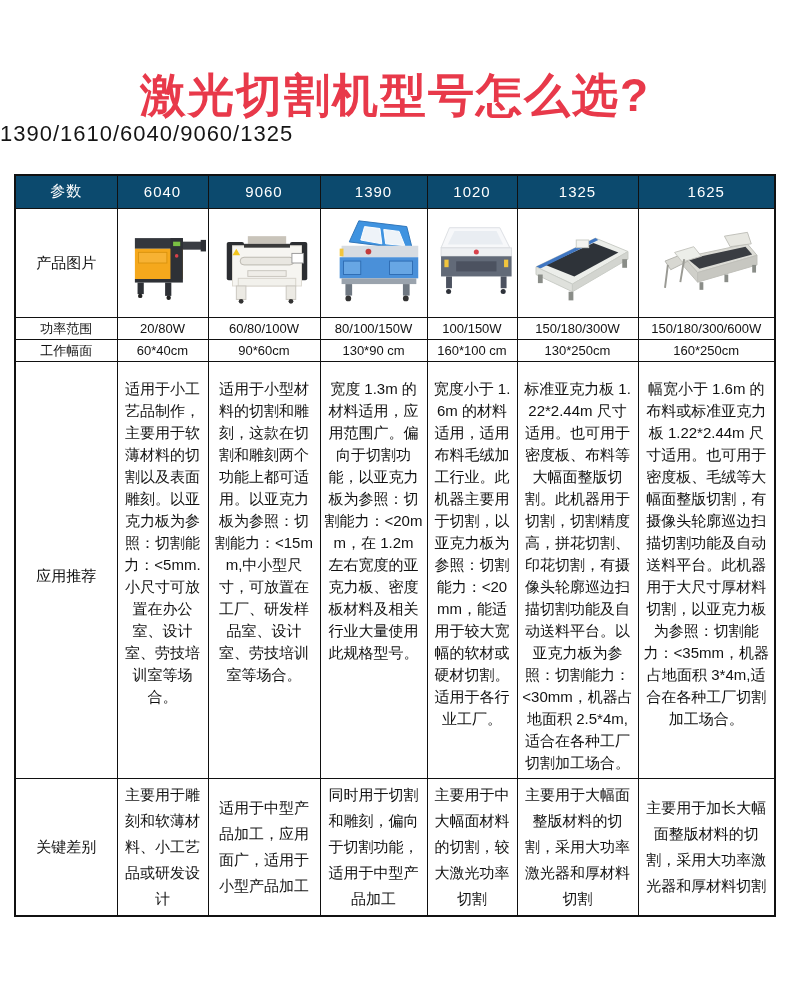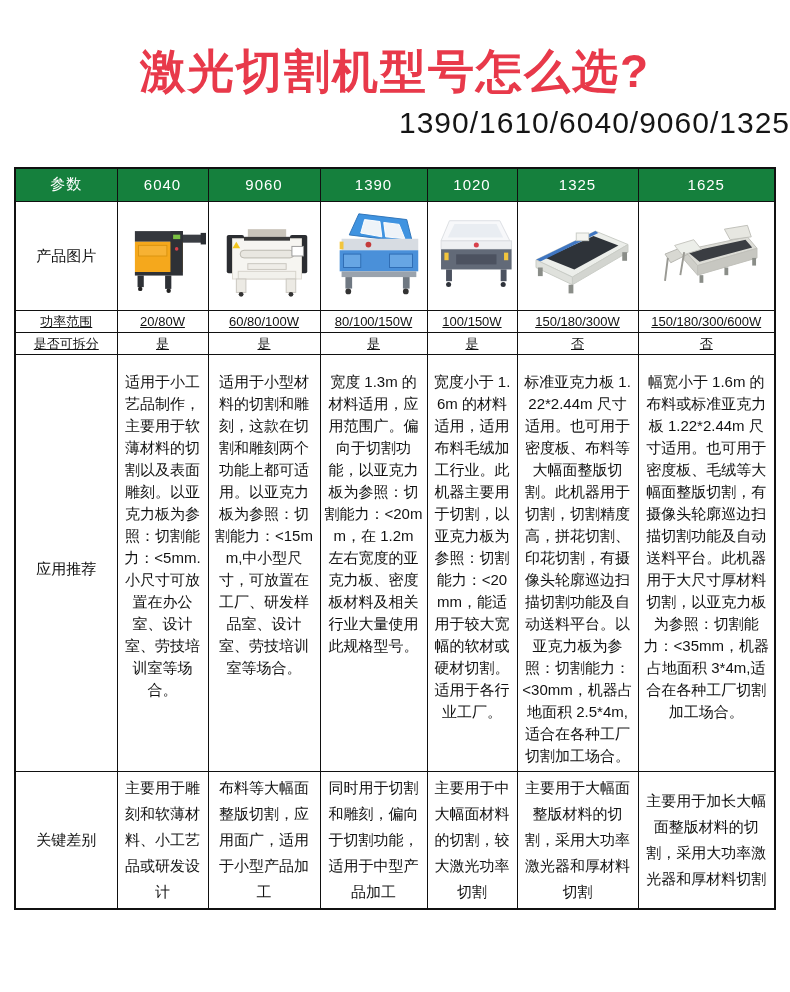--- a/index.html
+++ b/index.html
@@ -3,44 +3,44 @@
 <meta charset="utf-8">
 <style>
   html,body{margin:0;padding:0;}
   body{
     width:790px;height:992px;background:#ffffff;
     font-family:"Liberation Sans","DejaVu Sans",sans-serif;
     color:#111;
   }
   .title{
     text-align:center;color:#e8394a;font-size:46px;font-weight:800;
-    margin-top:46px;letter-spacing:2px;line-height:1.1;
+    margin-top:70px;letter-spacing:2px;line-height:1.1;
   }
   .subtitle{
-    text-align:right;color:#151515;font-size:30px;font-weight:400;
-    margin-top:9px;letter-spacing:1px;
+    text-align:left;color:#151515;font-size:22px;font-weight:400;
+    margin-top:0;letter-spacing:1px;
   }
   table.cmp{
     border-collapse:collapse;table-layout:fixed;width:760px;
     margin:27px auto 0 auto;border:2px solid #111;
   }
   table.cmp td,table.cmp th{
     border:1px solid #111;box-sizing:border-box;overflow:hidden;
     word-break:break-all;
   }
   tr.hdr th{
-    background:#15803d;color:#ffffff;font-weight:400;font-size:15px;
+    background:#0c4a6e;color:#ffffff;font-weight:400;font-size:15px;
     height:34px;padding:0;text-align:center;letter-spacing:1px;
   }
   td.lbl{
     font-size:15px;text-align:center;vertical-align:middle;padding:0 2px;
   }
   tr.img-row td{height:105px;padding:8px;text-align:center;vertical-align:middle;background:#fff;}
   tr.img-row svg{display:block;margin:0 auto;}
-  tr.v td{height:22px;padding:0 1px;font-size:13px;text-align:center;vertical-align:middle;text-decoration:underline;}
+  tr.v td{height:22px;padding:0 1px;font-size:13px;text-align:center;vertical-align:middle;}
   tr.app-row td{height:407px;vertical-align:top;padding:16px 4px 4px 4px;font-size:15px;line-height:22px;}
   tr.app-row td.a-c{text-align:center;}
   tr.app-row td.a-l{text-align:center;}
   tr.diff-row td{height:137px;vertical-align:middle;text-align:center;font-size:15px;line-height:26px;padding:2px 4px;}
 </style>
 </head>
 <body>
 
 <div class="title">激光切割机型号怎么选?</div>
 <div class="subtitle">1390/1610/6040/9060/1325</div>
@@ -173,44 +173,44 @@
     <td class="lbl">功率范围</td>
     <td>20/80W</td>
     <td>60/80/100W</td>
     <td>80/100/150W</td>
     <td>100/150W</td>
     <td>150/180/300W</td>
     <td>150/180/300/600W</td>
   </tr>
 
 
-
   <tr class="v">
-    <td class="lbl">是否可拆分</td>
-    <td>是</td>
-    <td>是</td>
-    <td>是</td>
-    <td>是</td>
-    <td>否</td>
-    <td>否</td>
-  </tr>
+    <td class="lbl">工作幅面</td>
+    <td>60*40cm</td>
+    <td>90*60cm</td>
+    <td>130*90 cm</td>
+    <td>160*100 cm</td>
+    <td>130*250cm</td>
+    <td>160*250cm</td>
+  </tr>
+
 
   <tr class="app-row">
     <td class="lbl" style="vertical-align:middle;">应用推荐</td>
     <td class="a-l">适用于小工艺品制作，主要用于软薄材料的切割以及表面雕刻。以亚克力板为参照：切割能力：&lt;5mm.小尺寸可放置在办公室、设计室、劳技培训室等场合。</td>
     <td class="a-c">适用于小型材料的切割和雕刻，这款在切割和雕刻两个功能上都可适用。以亚克力板为参照：切割能力：&lt;15mm,中小型尺寸，可放置在工厂、研发样品室、设计室、劳技培训室等场合。</td>
     <td class="a-l">宽度 1.3m 的材料适用，应用范围广。偏向于切割功能，以亚克力板为参照：切割能力：&lt;20mm，在 1.2m 左右宽度的亚克力板、密度板材料及相关行业大量使用此规格型号。</td>
     <td class="a-c">宽度小于 1.6m 的材料适用，适用布料毛绒加工行业。此机器主要用于切割，以亚克力板为参照：切割能力：&lt;20mm，能适用于较大宽幅的软材或硬材切割。适用于各行业工厂。</td>
     <td class="a-l">标准亚克力板 1.22*2.44m 尺寸适用。也可用于密度板、布料等大幅面整版切割。此机器用于切割，切割精度高，拼花切割、印花切割，有摄像头轮廓巡边扫描切割功能及自动送料平台。以亚克力板为参照：切割能力：&lt;30mm，机器占地面积 2.5*4m,适合在各种工厂切割加工场合。</td>
     <td class="a-c">幅宽小于 1.6m 的布料或标准亚克力板 1.22*2.44m 尺寸适用。也可用于密度板、毛绒等大幅面整版切割，有摄像头轮廓巡边扫描切割功能及自动送料平台。此机器用于大尺寸厚材料切割，以亚克力板为参照：切割能力：&lt;35mm，机器占地面积 3*4m,适合在各种工厂切割加工场合。</td>
   </tr>
 
   <tr class="diff-row">
     <td class="lbl">关键差别</td>
     <td>主要用于雕刻和软薄材料、小工艺品或研发设计</td>
-    <td>布料等大幅面整版切割，应用面广，适用于小型产品加工</td>
+    <td>适用于中型产品加工，应用面广，适用于小型产品加工</td>
     <td>同时用于切割和雕刻，偏向于切割功能，适用于中型产品加工</td>
     <td>主要用于中大幅面材料的切割，较大激光功率切割</td>
     <td>主要用于大幅面整版材料的切割，采用大功率激光器和厚材料切割</td>
     <td>主要用于加长大幅面整版材料的切割，采用大功率激光器和厚材料切割</td>
   </tr>
   </tbody>
 </table>
 
 </body></html>

